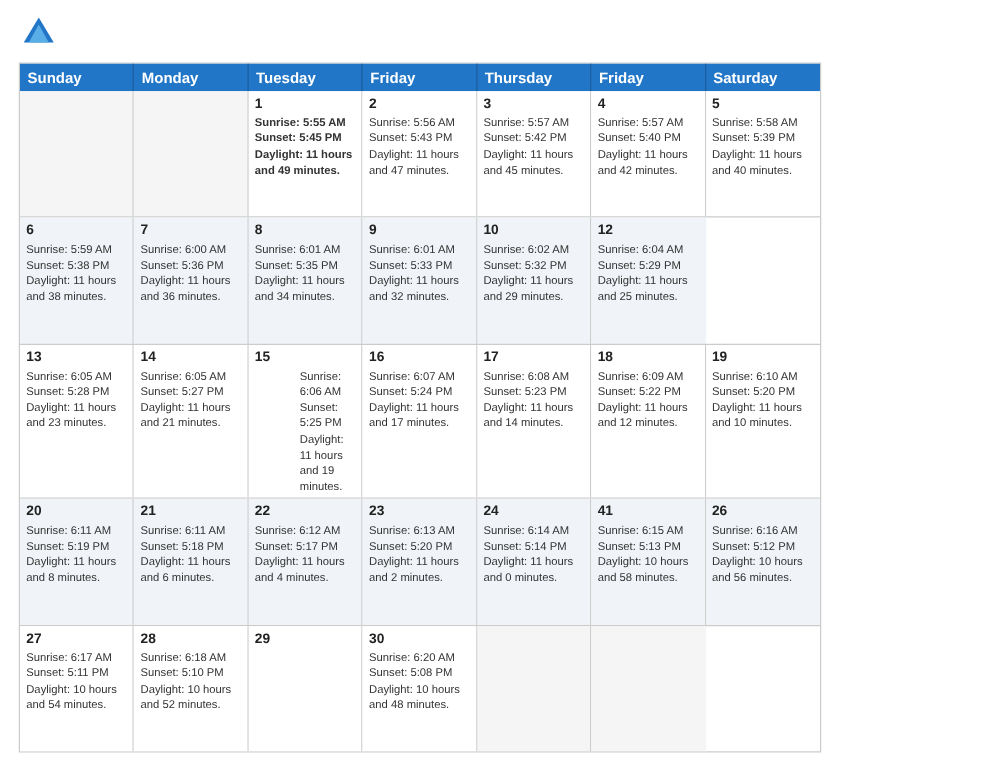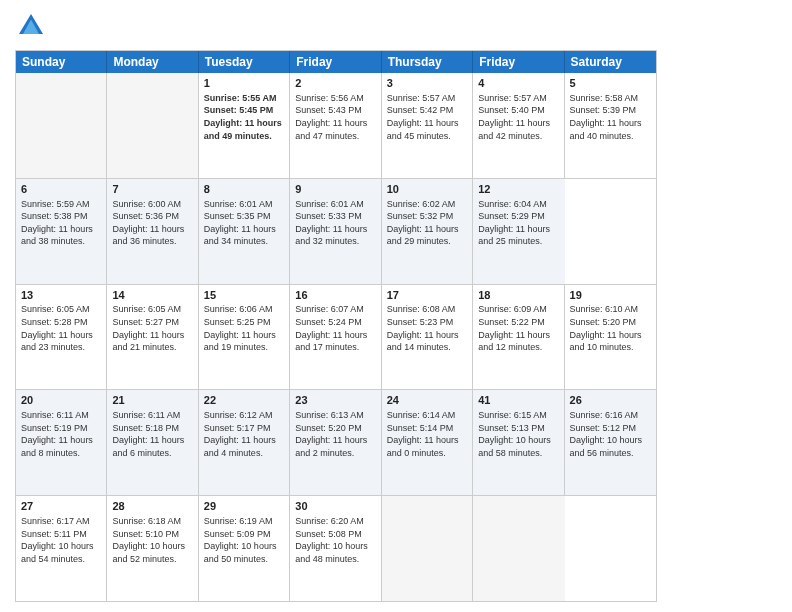--- a/index.html
+++ b/index.html
@@ -220,21 +220,21 @@
 Daylight: 11 hours and 23 minutes.</div>
           </div>
           <div class="cal-cell">
             <span class="day-num">14</span>
             <div class="cell-info" style="white-space: pre-line;">Sunrise: 6:05 AM
 Sunset: 5:27 PM
 Daylight: 11 hours and 21 minutes.</div>
           </div>
           <div class="cal-cell">
             <span class="day-num">15</span>
-            <div class="cell-info" style="white-space: pre-line;">Sunrise: 6:06 AM
+            <div class="cell-info" style="white-space: pre-line; margin-left: 36px;">Sunrise: 6:06 AM
 Sunset: 5:25 PM
 Daylight: 11 hours and 19 minutes.</div>
           </div>
           <div class="cal-cell">
             <span class="day-num">16</span>
             <div class="cell-info" style="white-space: pre-line;">Sunrise: 6:07 AM
 Sunset: 5:24 PM
 Daylight: 11 hours and 17 minutes.</div>
           </div>
           <div class="cal-cell">
@@ -308,23 +308,20 @@
 Daylight: 10 hours and 54 minutes.</div>
           </div>
           <div class="cal-cell">
             <span class="day-num">28</span>
             <div class="cell-info" style="white-space: pre-line;">Sunrise: 6:18 AM
 Sunset: 5:10 PM
 Daylight: 10 hours and 52 minutes.</div>
           </div>
           <div class="cal-cell">
             <span class="day-num">29</span>
-            <div class="cell-info" style="white-space: pre-line;">Sunrise: 6:19 AM
-Sunset: 5:09 PM
-Daylight: 10 hours and 50 minutes.</div>
           </div>
           <div class="cal-cell">
             <span class="day-num">30</span>
             <div class="cell-info" style="white-space: pre-line;">Sunrise: 6:20 AM
 Sunset: 5:08 PM
 Daylight: 10 hours and 48 minutes.</div>
           </div>
           <div class="cal-cell empty"></div>
           <div class="cal-cell empty"></div>
         </div>

